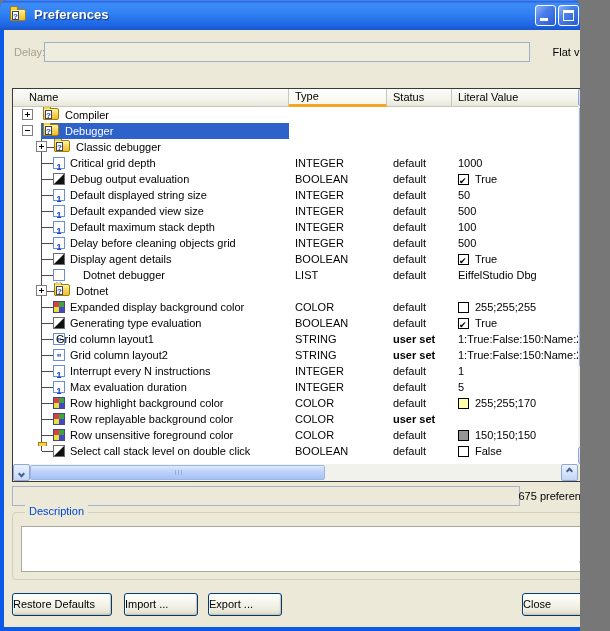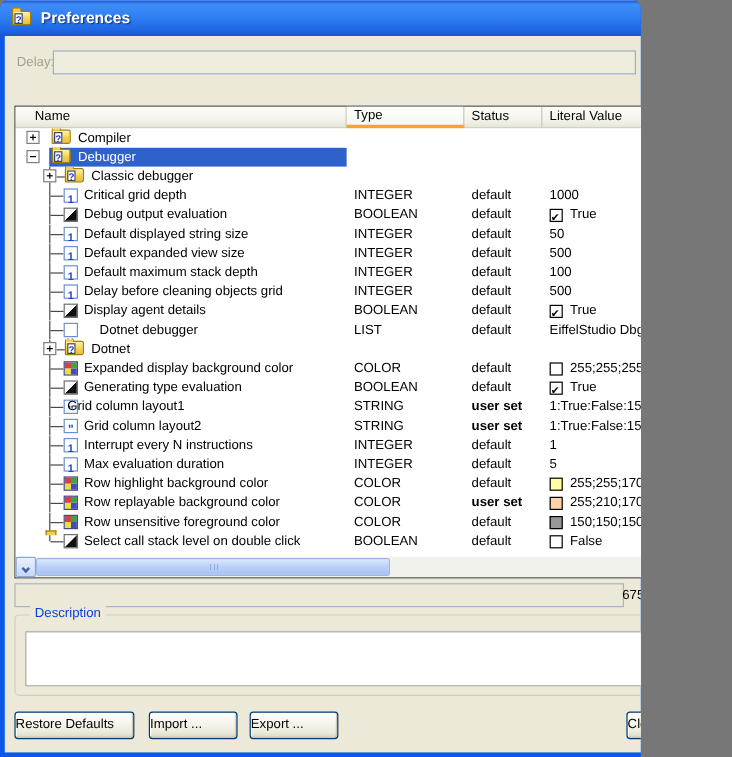--- a/index.html
+++ b/index.html
@@ -1,17 +1,17 @@
 <!DOCTYPE html>
 <html><head>
 <meta charset="utf-8">
 <style>
   html,body{margin:0;padding:0;background:#777;}
   *{box-sizing:border-box;font-family:"Liberation Sans",sans-serif;}
-  .window{position:relative;width:534px;height:631px;background:#0C59E8;border-radius:7px 7px 0 0;overflow:hidden;font-size:11px;color:#000;}
+  .window{position:relative;width:580px;height:631px;background:#0C59E8;border-radius:7px 7px 0 0;overflow:hidden;font-size:11px;color:#000;}
   
   .titlebar{position:absolute;left:0;top:0;width:610px;height:30px;
     background:linear-gradient(180deg,#5C96F0 0%,#2664E0 4%,#3D8CF8 12%,#2F80F2 48%,#1D64E3 86%,#1A55C4 100%);}
   .tb-icon{position:absolute;left:10px;top:9px;}
   .tb-title{position:absolute;left:34px;top:7px;font-size:13px;font-weight:bold;color:#fff;text-shadow:1px 1px 1px #14347E;}
   .tb-btns{position:absolute;right:8px;top:5px;display:flex;gap:2px;}
   .tb-btn{position:relative;width:21px;height:21px;border:1px solid #fff;border-radius:3px;}
   .tb-btn.min,.tb-btn.max{background:linear-gradient(135deg,#8FB4F4 0%,#4A7FE8 40%,#2A5BD0 100%);}
   .tb-btn.close{background:linear-gradient(135deg,#F4B09A 0%,#E06F44 40%,#C83C12 100%);}
   .g-min{position:absolute;left:4px;bottom:4px;width:8px;height:3px;background:#fff;}
@@ -409,24 +409,20 @@
           </div>
           <div class="g-row">
             <div class="c-name">
               <div class="vl"></div>
               <div class="dash" style="left: 29px; width: 11px;"></div>
               <span class="ic color" style="left: 40px;"></span>
               <span class="nlabel" style="left: 57px;">Row replayable background color</span>
             </div>
             <div class="c-type">COLOR</div>
             <div class="c-status bold">user set</div>
-            <div class="c-value">
-              <span class="sw" style="background: rgb(255, 210, 170);"></span>
-              <span>255;210;170</span>
-            </div>
           </div>
           <div class="g-row">
             <div class="c-name">
               <div class="vl"></div>
               <div class="dash" style="left: 29px; width: 11px;"></div>
               <span class="ic color" style="left: 40px;"></span>
               <span class="nlabel" style="left: 57px;">Row unsensitive foreground color</span>
             </div>
             <div class="c-type">COLOR</div>
             <div class="c-status">default</div>

